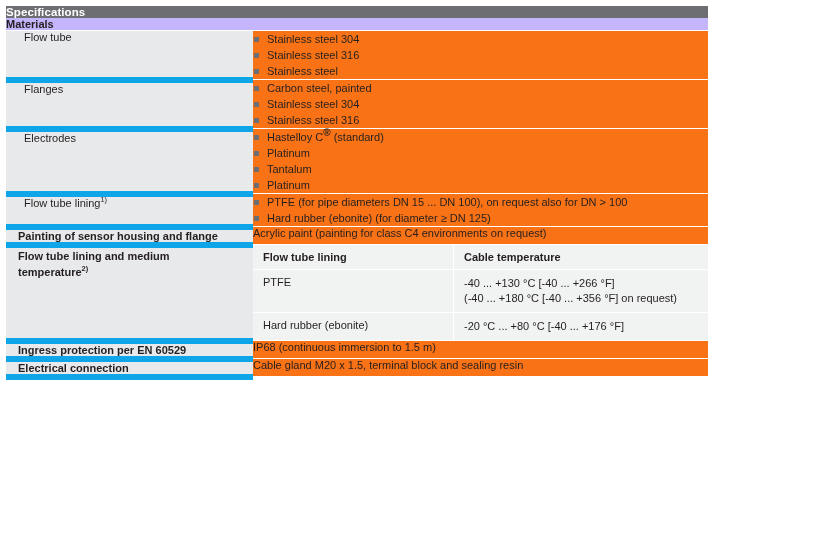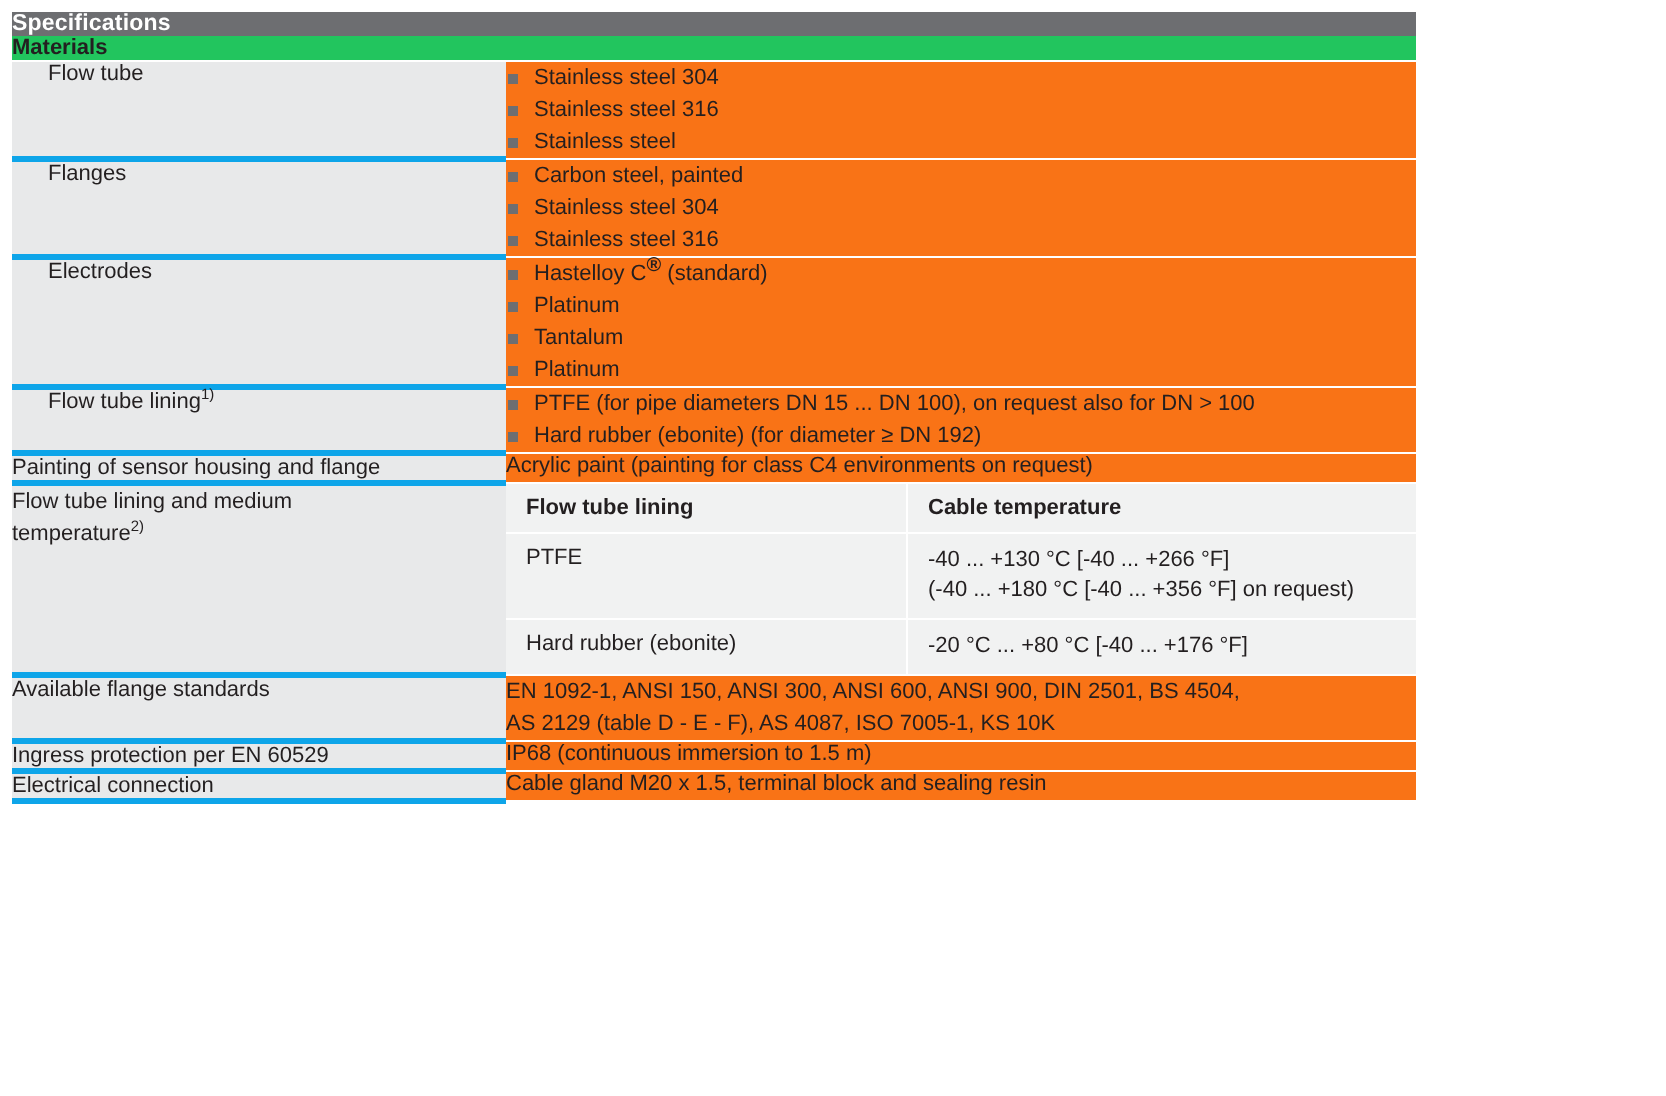--- a/index.html
+++ b/index.html
@@ -32,38 +32,39 @@
   }
   .hdr-row td {
     background: #6d6e71;
     color: #ffffff;
     font-weight: bold;
     font-size: 11.5px;
     padding: 5px 8px 5px 8px;
     letter-spacing: 0.1px;
   }
   .sub-row td {
-    background: #22c55e;
+    background: #c4b5fd;
     font-weight: bold;
     font-size: 11px;
     padding: 5px 8px 5px 8px;
     border-bottom: 1px solid #ffffff;
   }
   
   .lcell {
     background: #e8e9ea;
     padding: 7px 8px 7px 8px;
-    border-bottom: 3px solid #0ea5e9;
+    border-bottom: 6px solid #0ea5e9;
     width: 247px;
   }
   .lcell.indent {
     padding-left: 18px;
   }
   .lcell.bold {
-    font-weight: normal;
+    font-weight: bold;
+    padding-left: 12px;
   }
   
   .rcell {
     background: #f97316;
     padding: 7px 8px 7px 10px;
     border-bottom: 1px solid #ffffff;
   }
   .rcell.nopad {
     padding: 0;
   }
@@ -180,21 +181,21 @@
         </td>
       </tr>
 
       <tr>
         <td class="lcell indent">
           <span>Flow tube lining</span><sup>1)</sup>
         </td>
         <td class="rcell">
           <ul class="bl">
             <li>PTFE (for pipe diameters DN 15 ... DN 100), on request also for DN &gt; 100</li>
-            <li>Hard rubber (ebonite) (for diameter ≥ DN 192)</li>
+            <li>Hard rubber (ebonite) (for diameter ≥ DN 125)</li>
           </ul>
         </td>
       </tr>
 
       <tr>
         <td class="lcell bold">Painting of sensor housing and flange</td>
         <td class="rcell">Acrylic paint (painting for class C4 environments on request)</td>
       </tr>
 
       <tr>
@@ -220,27 +221,20 @@
                 <td class="c1">Hard rubber (ebonite)</td>
                 <td>
                   <div class="tight">-20 °C ... +80 °C [-40 ... +176 °F]</div>
                 </td>
               </tr>
             </tbody>
           </table>
         </td>
       </tr>
 
-      <tr>
-        <td class="lcell bold">Available flange standards</td>
-        <td class="rcell">
-          <div class="line">EN 1092-1, ANSI 150, ANSI 300, ANSI 600, ANSI 900, DIN 2501, BS 4504,</div>
-          <div class="line">AS 2129 (table D - E - F), AS 4087, ISO 7005-1, KS 10K</div>
-        </td>
-      </tr>
 
       <tr>
         <td class="lcell bold">Ingress protection per EN 60529</td>
         <td class="rcell">IP68 (continuous immersion to 1.5 m)</td>
       </tr>
 
 
       <tr>
         <td class="lcell bold">Electrical connection</td>
         <td class="rcell">Cable gland M20 x 1.5, terminal block and sealing resin</td>

